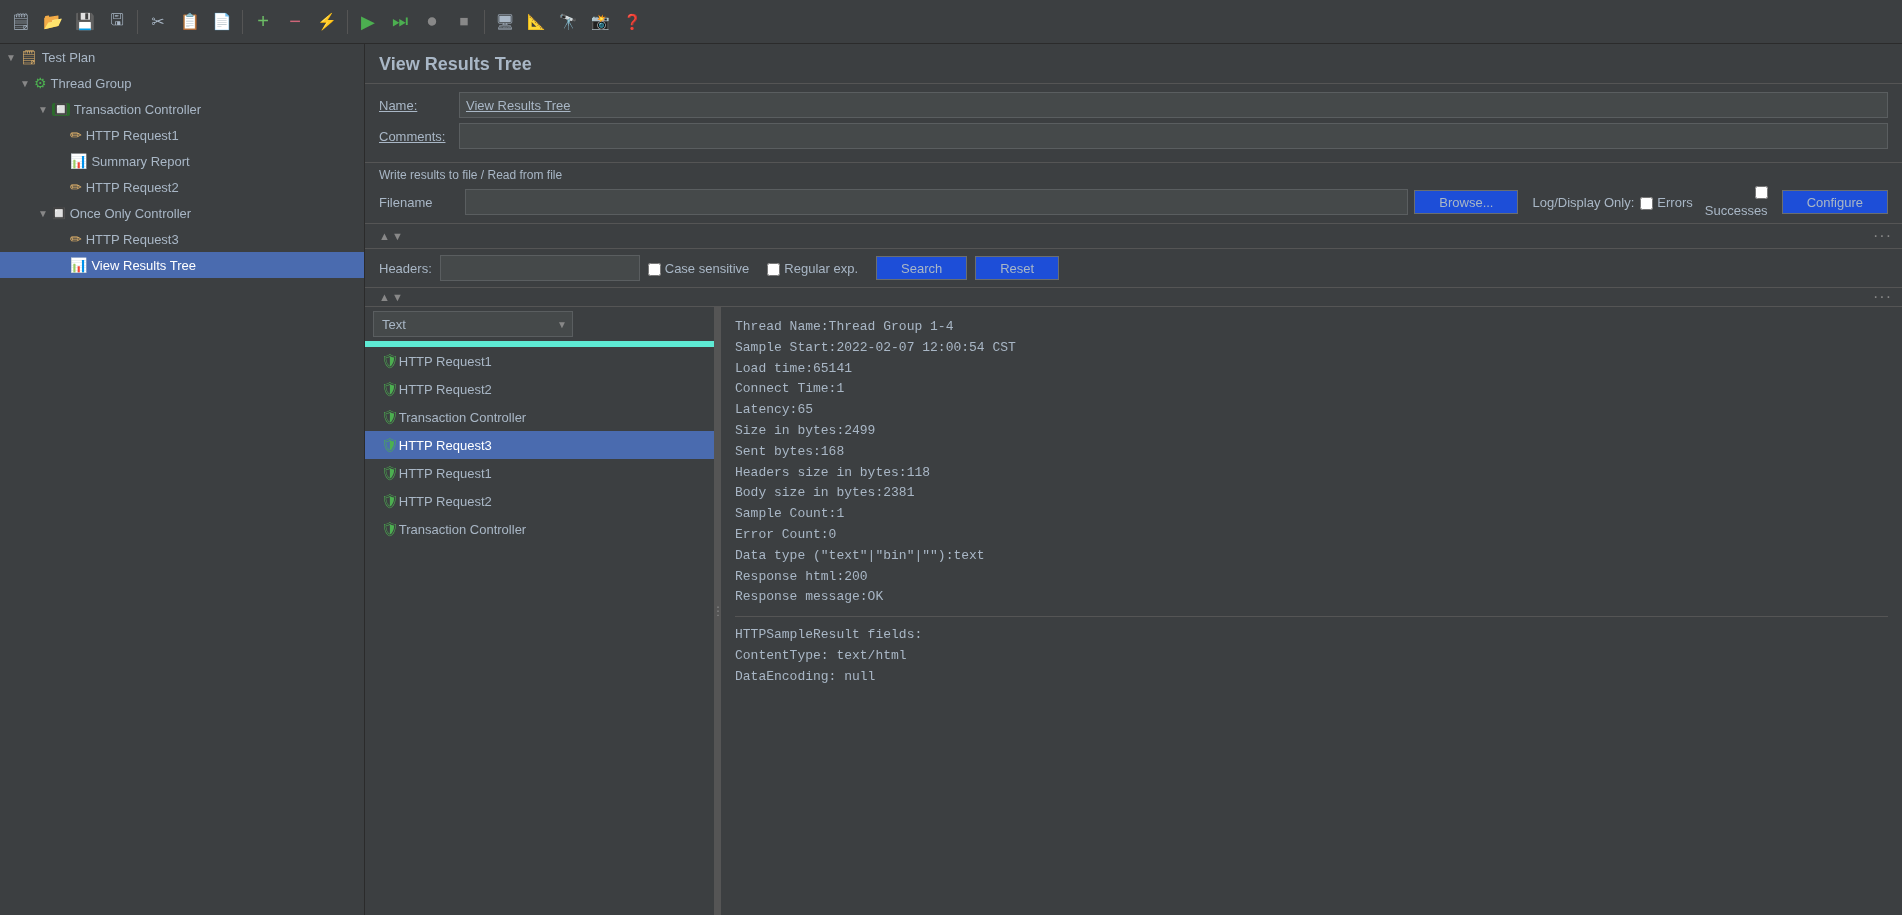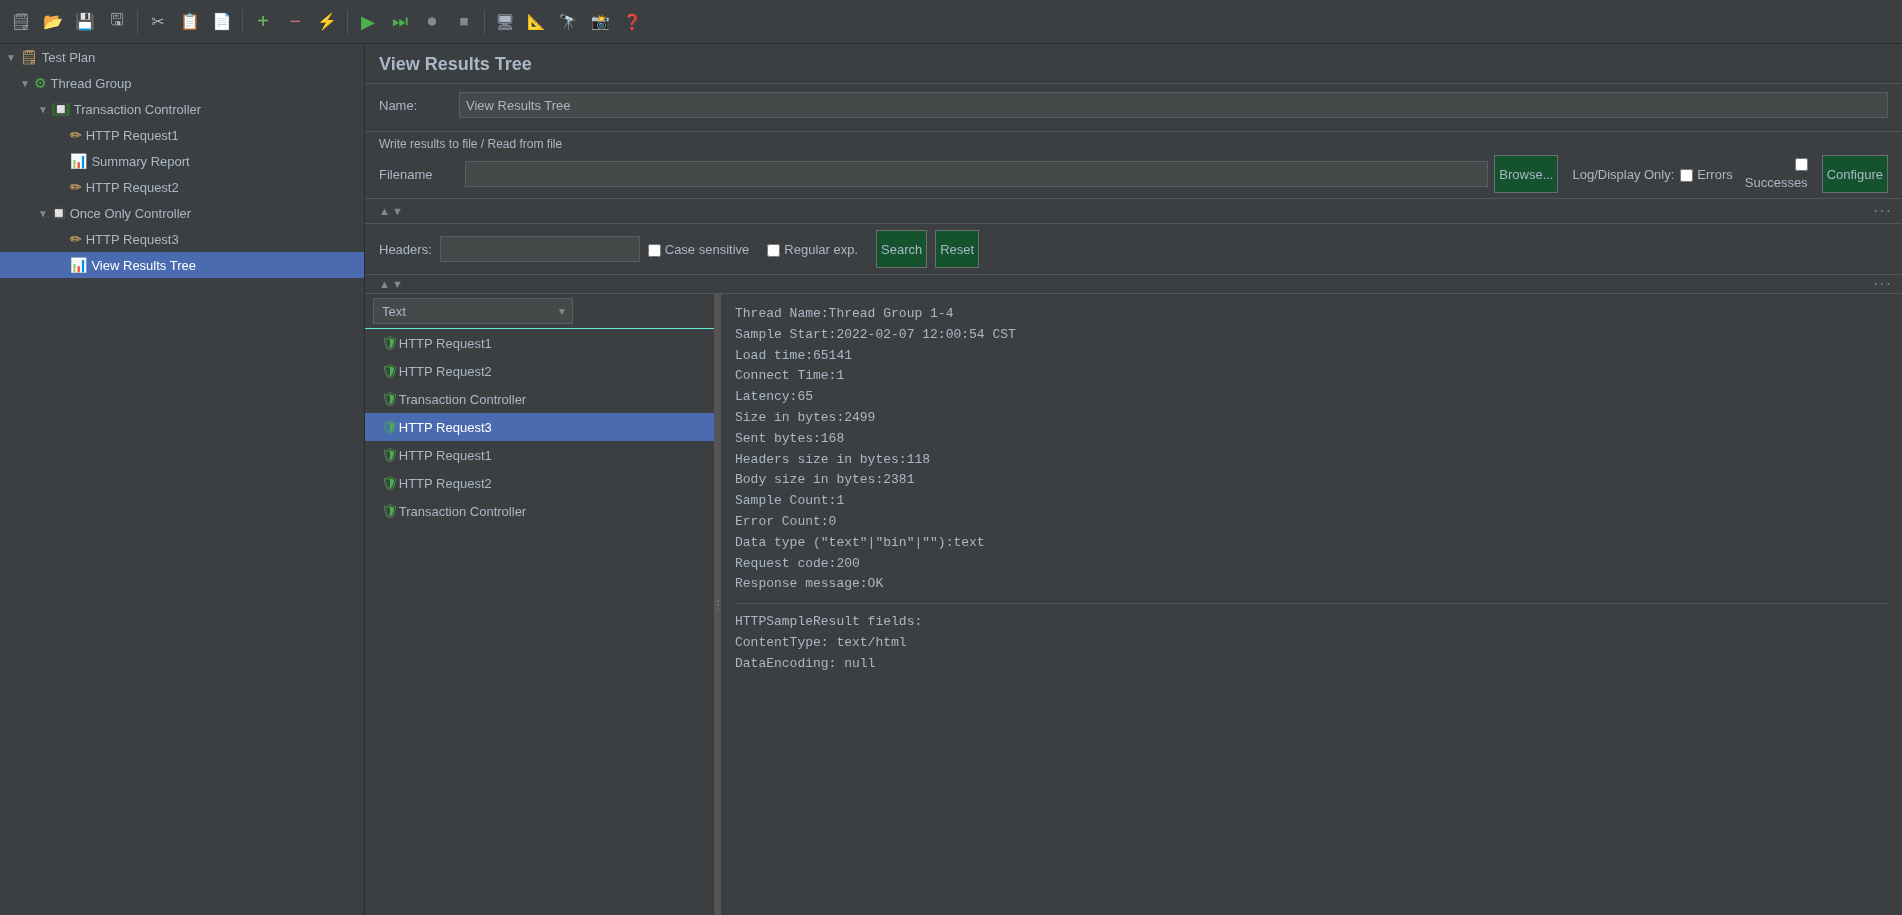--- a/index.html
+++ b/index.html
@@ -89,20 +89,21 @@
       font-weight: bold;
       color: #a9b7c6;
       padding: 10px 14px 8px 14px;
       border-bottom: 1px solid #555;
     }
 
     
     .form-area {
       padding: 8px 14px;
       border-bottom: 1px solid #555;
+      text-decoration: underline;
     }
     .form-row {
       display: flex;
       align-items: center;
       margin-bottom: 5px;
     }
     .form-label {
       color: #a9b7c6;
       min-width: 80px;
       font-size: 13px;
@@ -137,27 +138,27 @@
       flex: 1;
       background: #45494a;
       border: 1px solid #5a5e60;
       color: #a9b7c6;
       padding: 3px 6px;
       font-size: 13px;
       height: 26px;
       outline: none;
     }
     .btn {
-      background: #14532d;
+      background: #1d4ed8;
       border: 1px solid #6a6e70;
       color: #a9b7c6;
-      padding: 3px 4px;
-      cursor: pointer;
-      font-size: 13px;
-      height: 38px;
+      padding: 3px 24px;
+      cursor: pointer;
+      font-size: 13px;
+      height: 24px;
       white-space: nowrap;
     }
     .checkbox-row {
       display: flex;
       align-items: flex-end;
       gap: 4px;
     }
     input[type="checkbox"] {
       accent-color: #4a6baf;
       cursor: pointer;
@@ -215,21 +216,21 @@
       display: flex;
       flex-direction: column;
       border-right: 1px solid #555;
       overflow: hidden;
     }
     .list-header-row {
       display: flex;
       align-items: center;
       justify-content: space-between;
       padding: 4px 8px;
-      border-bottom: 1px solid #5eead4;
+      border-bottom: 6px solid #5eead4;
     }
     .list-dropdown {
       background: #45494a;
       border: 1px solid #5a5e60;
       color: #a9b7c6;
       padding: 2px 24px 2px 8px;
       font-size: 13px;
       height: 26px;
       outline: none;
       cursor: pointer;
@@ -421,20 +422,24 @@
   </div>
 
   <div id="content">
 
     <div class="panel-title">View Results Tree</div>
 
     <div class="form-area">
       <div class="form-row">
         <span class="form-label">Name:</span>
         <input class="form-input" type="text" value="View Results Tree" style="">
+      </div>
+      <div class="form-row">
+        <span class="form-label">Comments:</span>
+        <input class="form-input" type="text" value="" style="">
       </div>
     </div>
 
     <div class="file-section">
       <div class="file-section-label">Write results to file / Read from file</div>
       <div class="file-row">
         <span class="form-label">Filename</span>
         <input class="file-input" type="text" style="">
         <button class="btn">Browse...</button>
         <span class="form-label" style="margin-left:8px;">Log/Display Only:</span>
@@ -543,21 +548,21 @@
           <span class="field-line">Load time:65141</span>
           <span class="field-line">Connect Time:1</span>
           <span class="field-line">Latency:65</span>
           <span class="field-line">Size in bytes:2499</span>
           <span class="field-line">Sent bytes:168</span>
           <span class="field-line">Headers size in bytes:118</span>
           <span class="field-line">Body size in bytes:2381</span>
           <span class="field-line">Sample Count:1</span>
           <span class="field-line">Error Count:0</span>
           <span class="field-line">Data type ("text"|"bin"|""):text</span>
-          <span class="field-line">Request code:200</span>
+          <span class="field-line">Response html:200</span>
           <span class="field-line">Response message:OK</span>
           <div class="section-divider"></div>
           <span class="field-line">HTTPSampleResult fields:</span>
           <span class="field-line">ContentType: text/html</span>
           <span class="field-line">DataEncoding: null</span>
         </div>
       </div>
 
     </div>
   </div>

